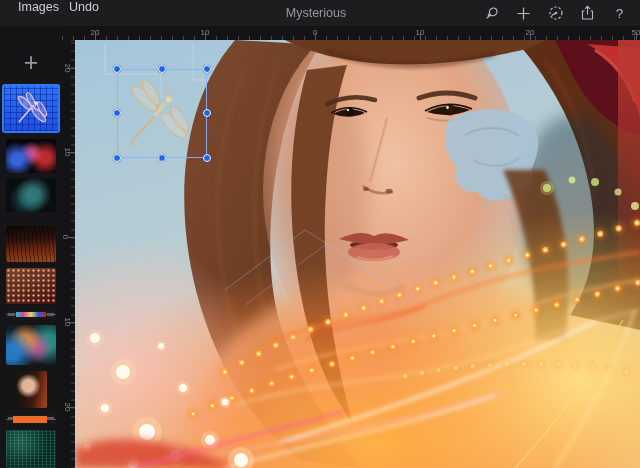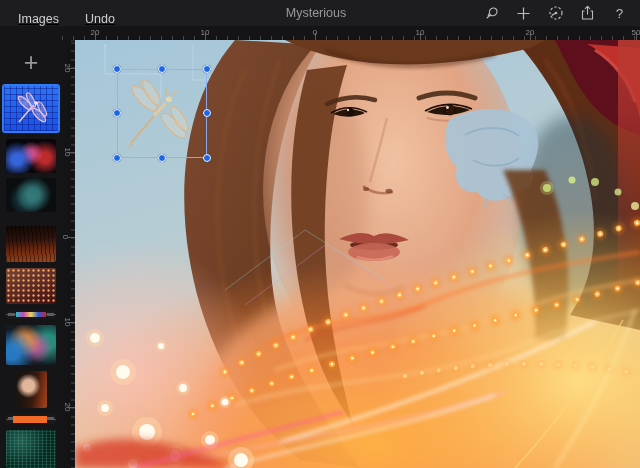--- a/index.html
+++ b/index.html
@@ -1,21 +1,21 @@
 <!DOCTYPE html>
 <html><head>
 <meta charset="utf-8">
 <style>
   html,body{margin:0;padding:0;background:#0e0e10;}
   #app{position:relative;width:640px;height:468px;overflow:hidden;
        font-family:"Liberation Sans",sans-serif;background:#151517;}
 
   
   .topbar{position:absolute;left:0;top:0;width:640px;height:26px;background:#1d1d20;z-index:30;}
-  .tb-left{position:absolute;left:18px;top:0;height:26px;display:flex;align-items:flex-end;gap:26px;text-decoration:underline;}
+  .tb-left{position:absolute;left:18px;top:0;height:26px;display:flex;align-items:flex-start;gap:10px;}
   .tb-btn{color:#cfcfd4;font-size:12.5px;cursor:pointer;}
   .tb-title{position:absolute;left:0;right:8px;top:0;height:26px;line-height:26px;
             text-align:center;color:#98989d;font-size:12.5px;}
   .tb-right{position:absolute;right:12px;top:0;height:26px;display:flex;align-items:center;gap:15px;}
   .tb-icon{width:17px;height:17px;display:flex;align-items:center;justify-content:center;
            color:#b9b9be;cursor:pointer;}
   .tb-icon svg{display:block;}
   .help-glyph{font-size:13.5px;color:#b9b9be;font-weight:400;}
 
   

